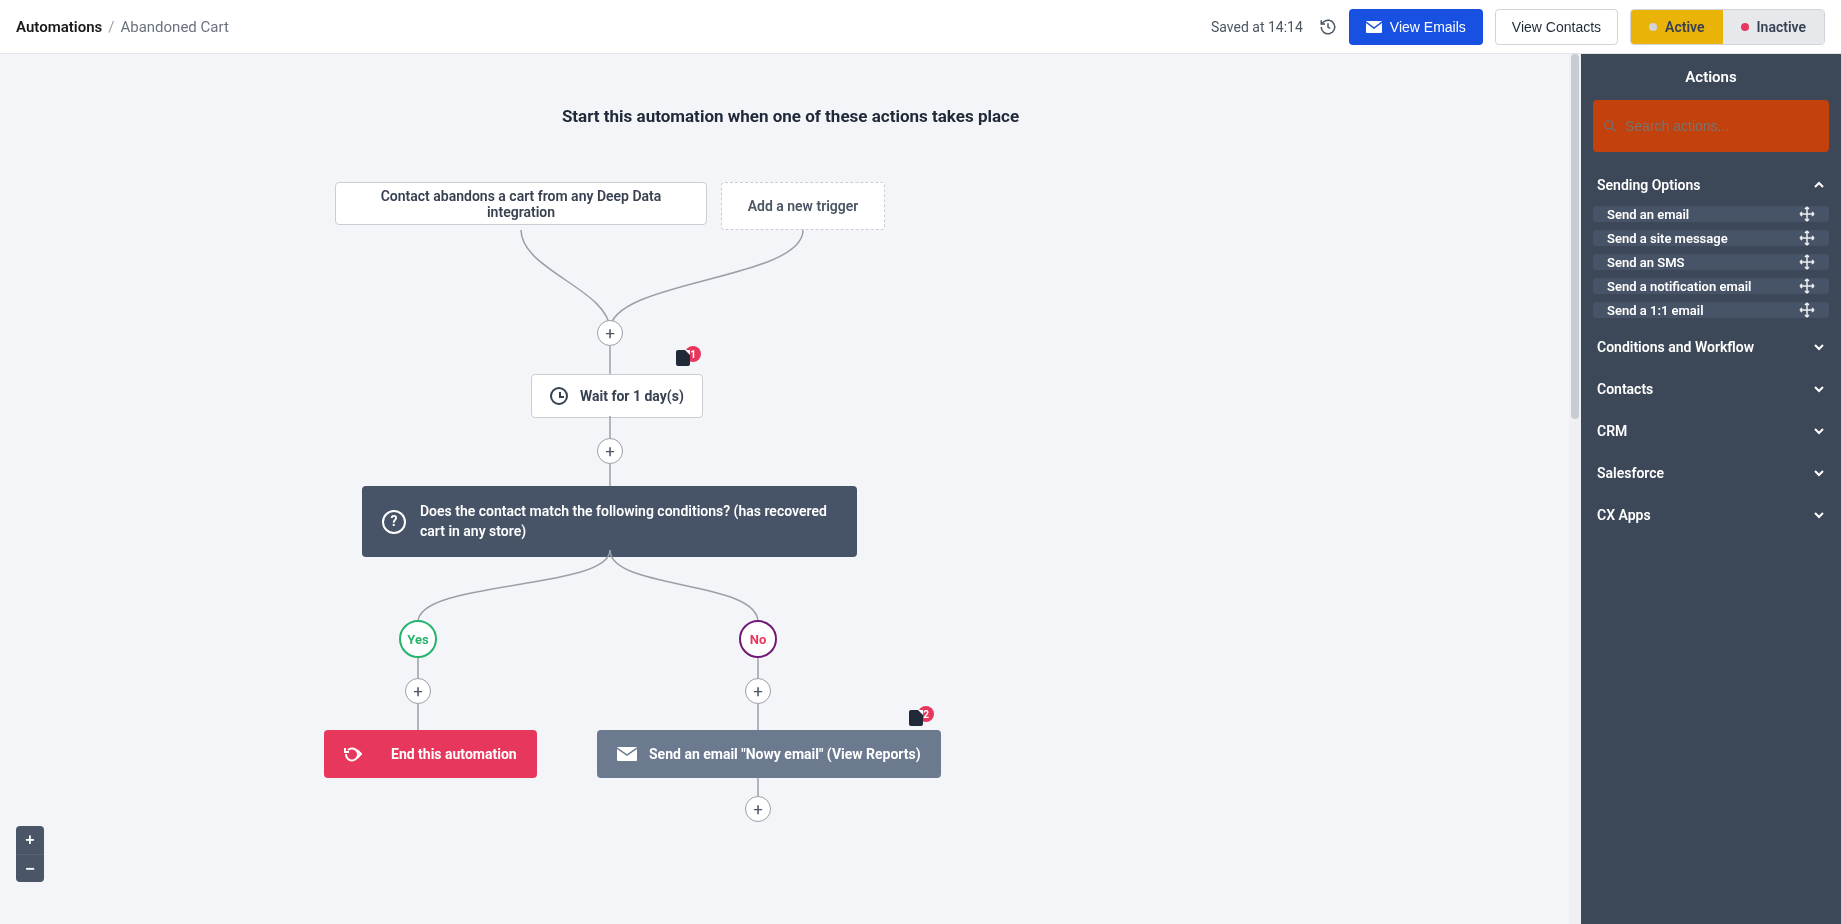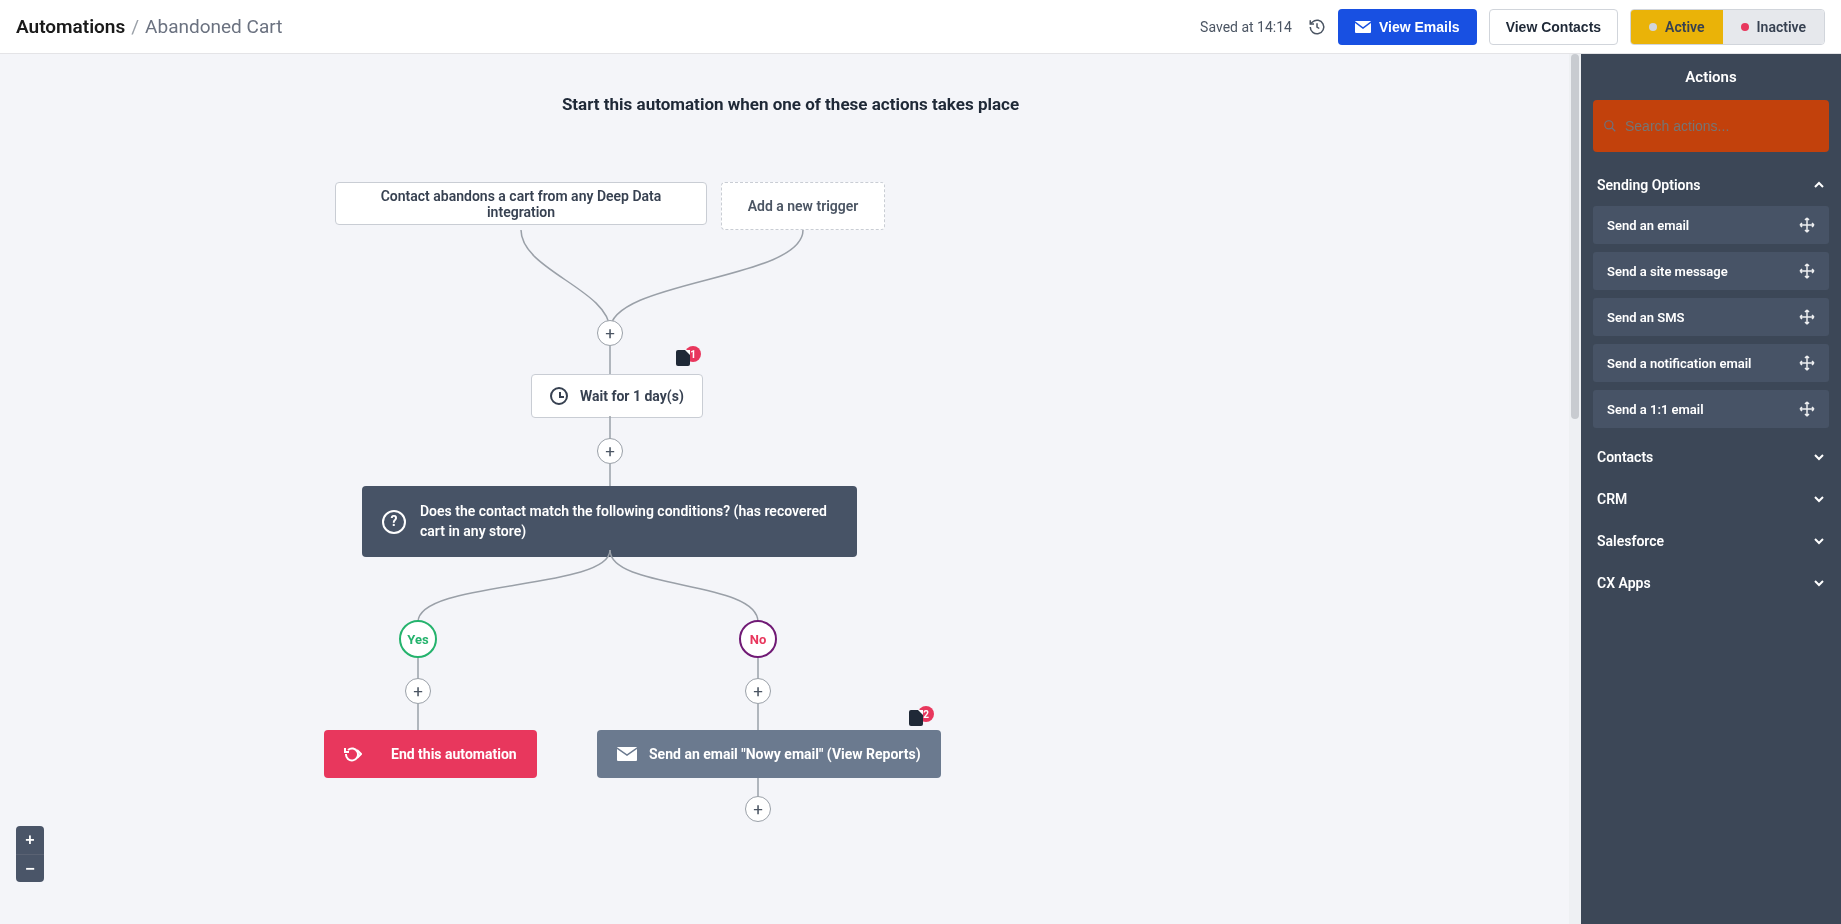--- a/index.html
+++ b/index.html
@@ -1,45 +1,45 @@
 <!DOCTYPE html>
 <html><head>
 <meta charset="utf-8">
 <style>
 *{box-sizing:border-box;margin:0;padding:0}
 body{font-family:-apple-system,BlinkMacSystemFont,"Segoe UI",Roboto,Arial,sans-serif;background:#f4f5f9;color:#1a1a1a;overflow:hidden}
 .header{background:#fff;border-bottom:1px solid #e4e4e7;height:54px;display:flex;align-items:center;justify-content:space-between;padding:0 16px}
-.breadcrumb{display:flex;align-items:flex-start;font-size:19px}
+.breadcrumb{display:flex;align-items:flex-start;font-size:15px}
 .breadcrumb .root{color:#1a1a1a;font-weight:600}
 .breadcrumb .sep{color:#9aa0a8;margin:0 6px}
 .breadcrumb .leaf{color:#6b7280}
 .header-right{display:flex;align-items:center;gap:12px}
 .saved{color:#4b5563;font-size:14px;margin-right:4px}
 .history-icon{width:18px;height:18px;color:#4b5563}
-.btn{border-radius:4px;font-size:14px;font-weight:700;padding:9px 16px;cursor:pointer;display:inline-flex;align-items:center;gap:8px;border:1px solid transparent}
+.btn{border-radius:4px;font-size:14px;font-weight:400;padding:9px 16px;cursor:pointer;display:inline-flex;align-items:center;gap:8px;border:1px solid transparent}
 .btn-primary{background:#1850e2;color:#fff}
 .btn-outline{background:#fff;border-color:#d1d5db;color:#1f2937}
 .toggle-group{display:inline-flex;border:1px solid #d1d5db;border-radius:4px;overflow:hidden}
 .toggle-opt{padding:9px 18px;font-size:14px;font-weight:600;display:flex;align-items:center;gap:8px;cursor:pointer}
 .toggle-opt.off{background:#eab308;color:#374151}
 .toggle-opt.on{background:#e6e8ec;color:#374151}
 .dot{width:8px;height:8px;border-radius:50%}
 .dot.gray{background:#d1d5db}
 .dot.red{background:#e8375d}
 .workspace{position:absolute;top:54px;left:0;right:260px;bottom:0;overflow:hidden}
 .canvas{position:absolute;inset:0}
 .sidebar{position:absolute;top:54px;right:0;bottom:0;width:260px;background:#3c4757;color:#fff;display:flex;flex-direction:column}
 .sidebar-title{text-align:center;font-weight:600;font-size:15px;padding:14px 9px}
 .search-wrap{padding:0 12px 12px}
 .search{background:#c2410c;border-radius:4px;display:flex;align-items:center;padding:18px 10px;gap:8px}
 .search input{border:none;outline:none;flex:1;font-size:14px;background:transparent}
 .search svg{width:14px;height:14px;color:#6b7280}
 .section-head{display:flex;align-items:center;justify-content:space-between;padding:13px 16px;font-size:14px;font-weight:600;cursor:pointer}
 .section-head .chev{width:12px;height:12px}
-.action-item{background:#475366;margin:0 12px 8px;border-radius:3px;padding:11px 14px;display:flex;align-items:center;justify-content:space-between;font-size:13px;font-weight:600;cursor:grab}
+.action-item{background:#475366;margin:0 12px 8px;border-radius:3px;padding:0 14px;display:flex;align-items:center;justify-content:space-between;font-size:13px;font-weight:600;cursor:grab}
 .action-item .drag{width:16px;height:16px;opacity:.9}
 .vscroll{position:absolute;top:54px;right:260px;width:12px;bottom:0;background:#eef0f3}
 .vscroll-thumb{position:absolute;left:2px;right:2px;top:0;height:42%;background:#c8cbd0;border-radius:4px}
 .zoom{position:absolute;left:16px;bottom:42px;display:flex;flex-direction:column;border-radius:4px;overflow:hidden}
 .zoom button{width:28px;height:28px;background:#4a5568;color:#fff;border:none;font-size:16px;font-weight:700;cursor:pointer;display:flex;align-items:center;justify-content:center}
 .zoom button+button{border-top:1px solid #5a6273}
 .node{position:absolute;background:#fff;border:1px solid #c9cdd4;border-radius:4px;font-size:14px;font-weight:600;color:#374151;display:flex;align-items:center;justify-content:center;text-align:center;padding:0 18px}
 .node.dashed{border-style:dashed;color:#4b5563}
 .plus{position:absolute;width:26px;height:26px;border-radius:50%;background:#fff;border:1px solid #9aa0a8;display:flex;align-items:center;justify-content:center;font-size:17px;color:#4b5563;cursor:pointer;font-weight:400}
 .wait-node{position:absolute;background:#fff;border:1px solid #c9cdd4;border-radius:4px;padding:12px 18px;display:flex;align-items:center;gap:12px;font-size:14px;font-weight:700;color:#374151}
@@ -93,21 +93,21 @@
         <span class="dot red"></span>
         <span>Inactive</span>
       </div>
     </div>
   </div>
 </div>
 
 <div class="workspace">
   <div class="canvas">
 
-    <div style="position:absolute;left:0;right:0;top:40px;text-align:center;font-size:17px;font-weight:700;color:#1f2937">Start this automation when one of these actions takes place</div>
+    <div style="position:absolute;left:0;right:0;top:52px;text-align:center;font-size:17px;font-weight:700;color:#1f2937">Start this automation when one of these actions takes place</div>
 
     <div class="node" style="left:335px;top:128px;width:372px;height:43px">Contact abandons a cart from any Deep Data integration</div>
     <div class="node dashed" style="left:721px;top:128px;width:164px;height:48px">Add a new trigger</div>
 
     <svg class="connector" style="left:335px;top:176px;width:560px;height:110px" viewBox="0 0 560 110">
         <path d="M186 0 C186 40 275 60 275 100" stroke="#9aa0a8" stroke-width="1.5" fill="none"></path>
         <path d="M468 0 C468 50 275 50 275 100" stroke="#9aa0a8" stroke-width="1.5" fill="none"></path>
       </svg>
 
     <div class="plus" style="left:597px;top:266px">+</div>
@@ -243,20 +243,26 @@
       </svg>
   </div>
   <div class="action-item">
     <span>Send a 1:1 email</span>
     <svg class="drag" viewBox="0 0 16 16" fill="none" stroke="#fff" stroke-width="1.5">
         <path d="M8 1v14M1 8h14M8 1l-2 2M8 1l2 2M8 15l-2-2M8 15l2-2M1 8l2-2M1 8l2 2M15 8l-2-2M15 8l-2 2"></path>
       </svg>
   </div>
 
   <div class="section-head">
+    <span>Conditions and Workflow</span>
+    <svg class="chev" viewBox="0 0 12 12" fill="none" stroke="#fff" stroke-width="2">
+        <polyline points="2 4 6 8 10 4"></polyline>
+      </svg>
+  </div>
+  <div class="section-head">
     <span>Contacts</span>
     <svg class="chev" viewBox="0 0 12 12" fill="none" stroke="#fff" stroke-width="2">
         <polyline points="2 4 6 8 10 4"></polyline>
       </svg>
   </div>
   <div class="section-head">
     <span>CRM</span>
     <svg class="chev" viewBox="0 0 12 12" fill="none" stroke="#fff" stroke-width="2">
         <polyline points="2 4 6 8 10 4"></polyline>
       </svg>

